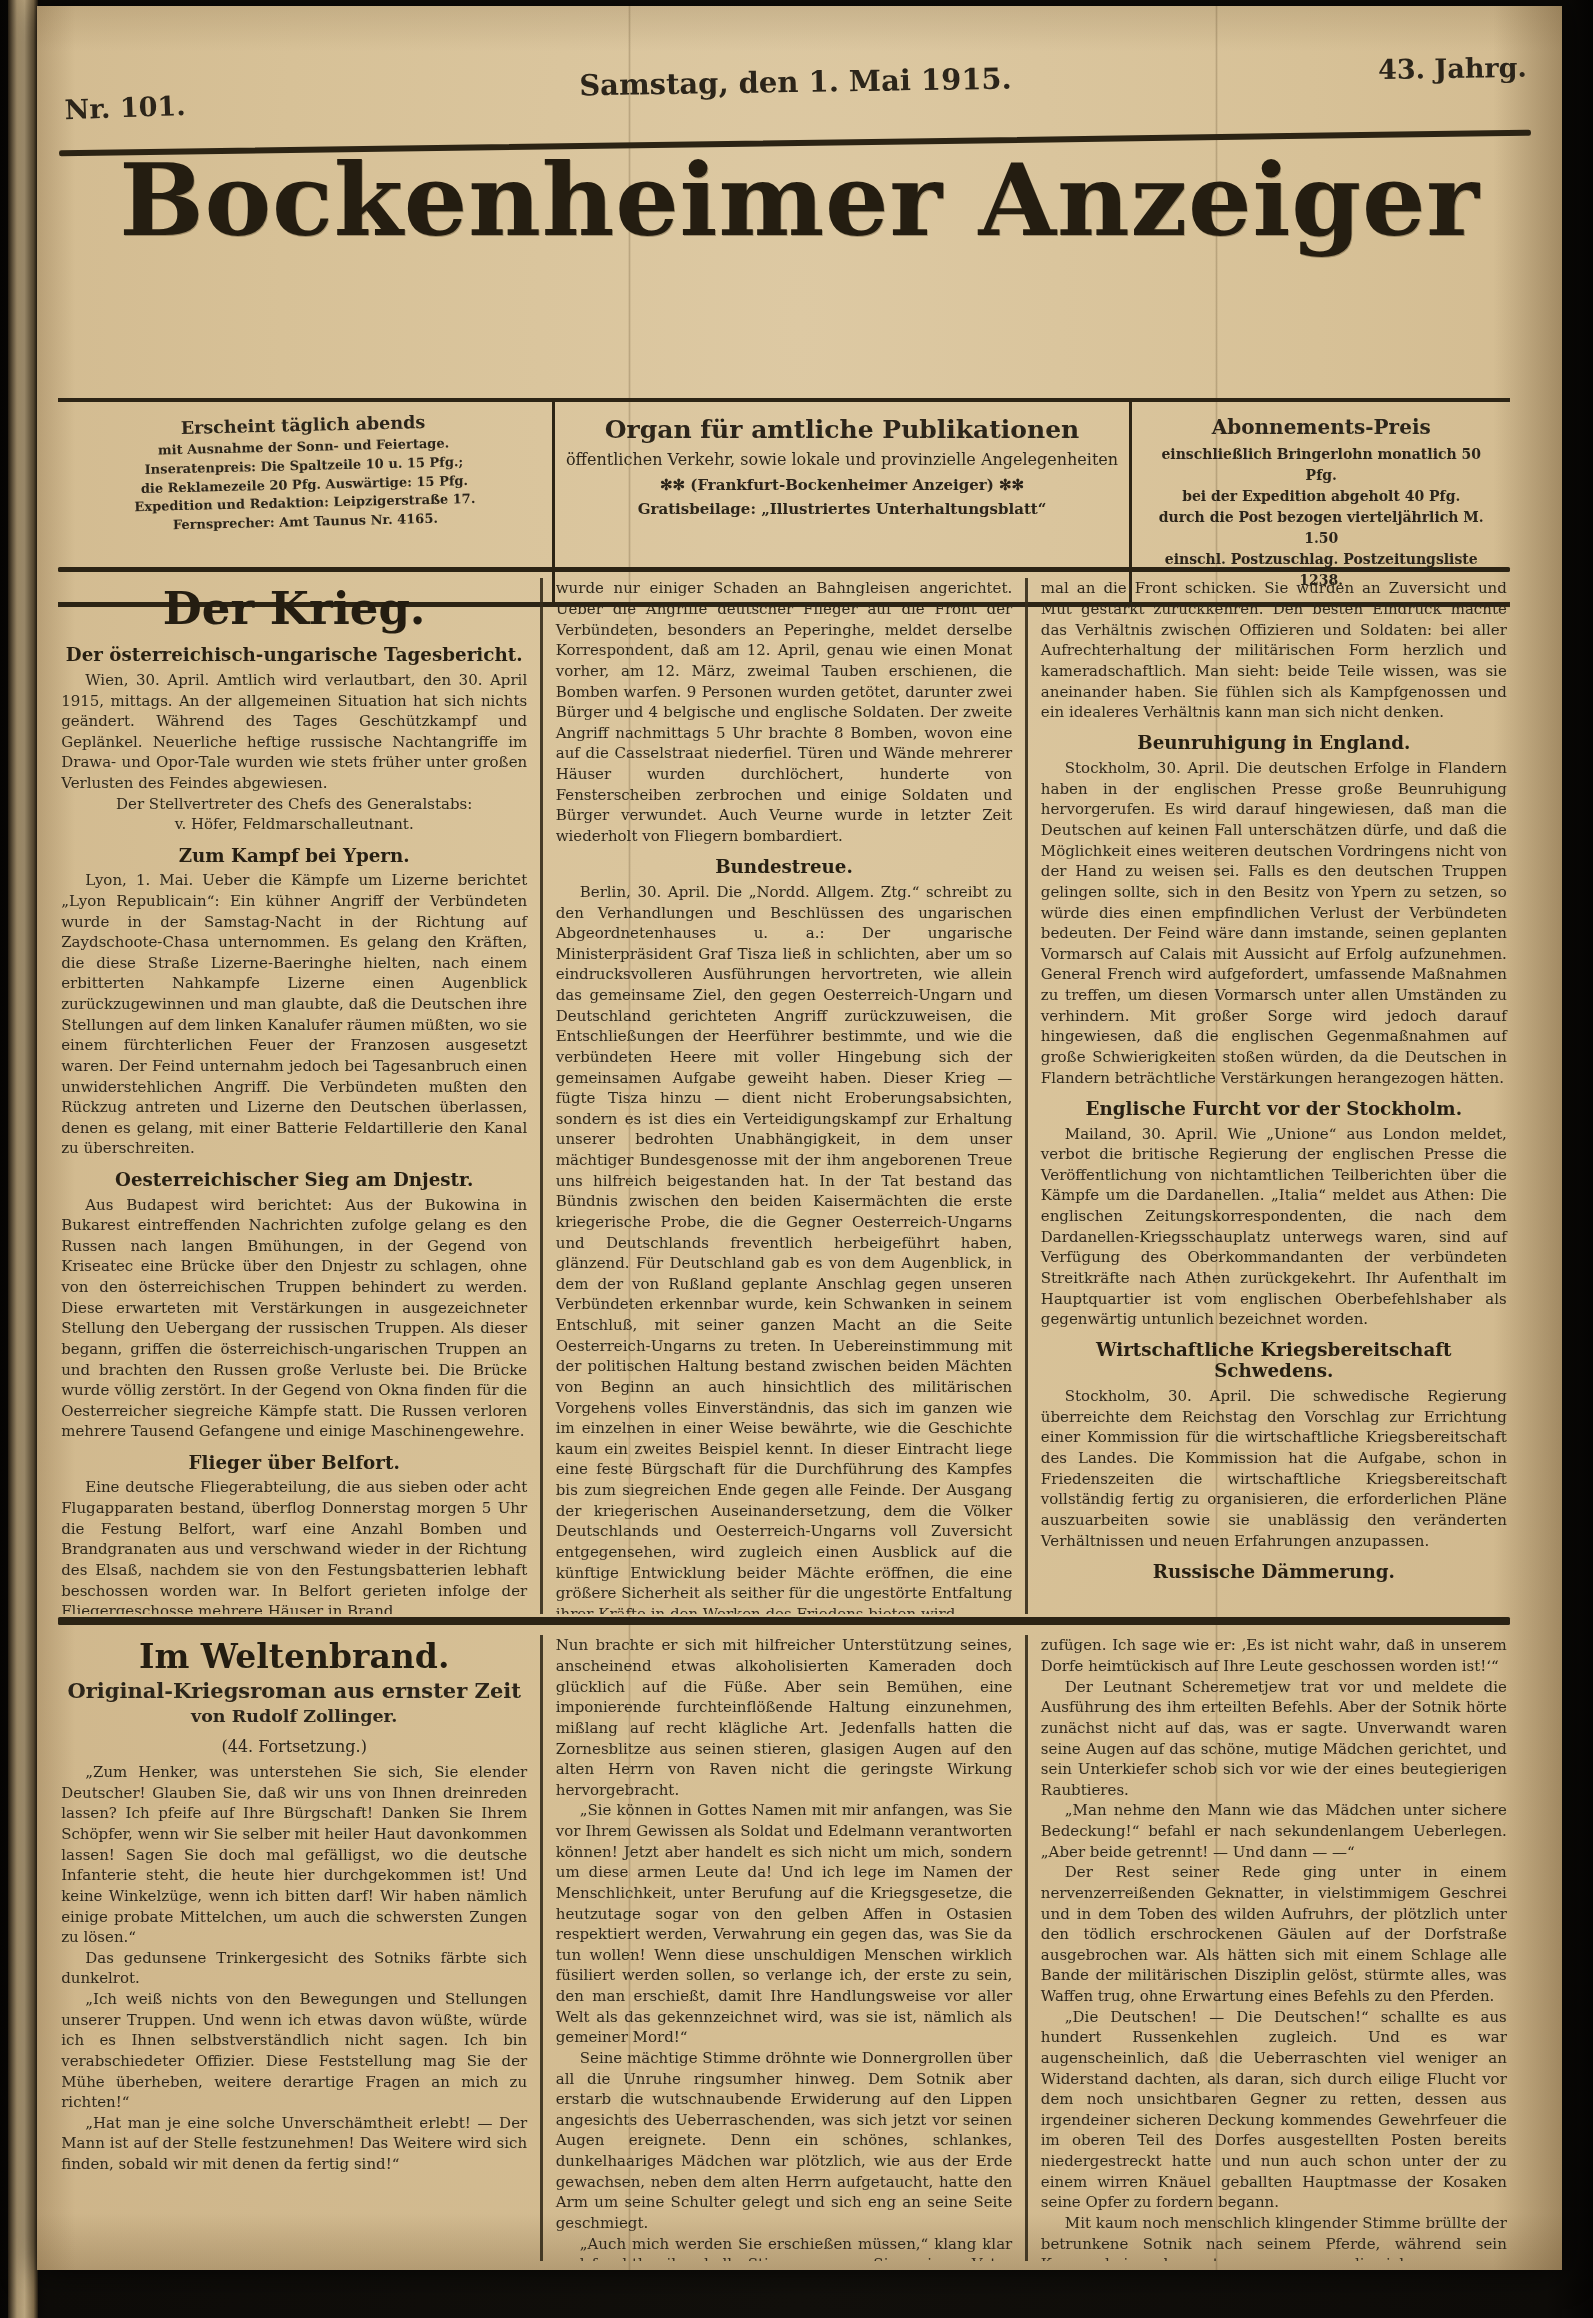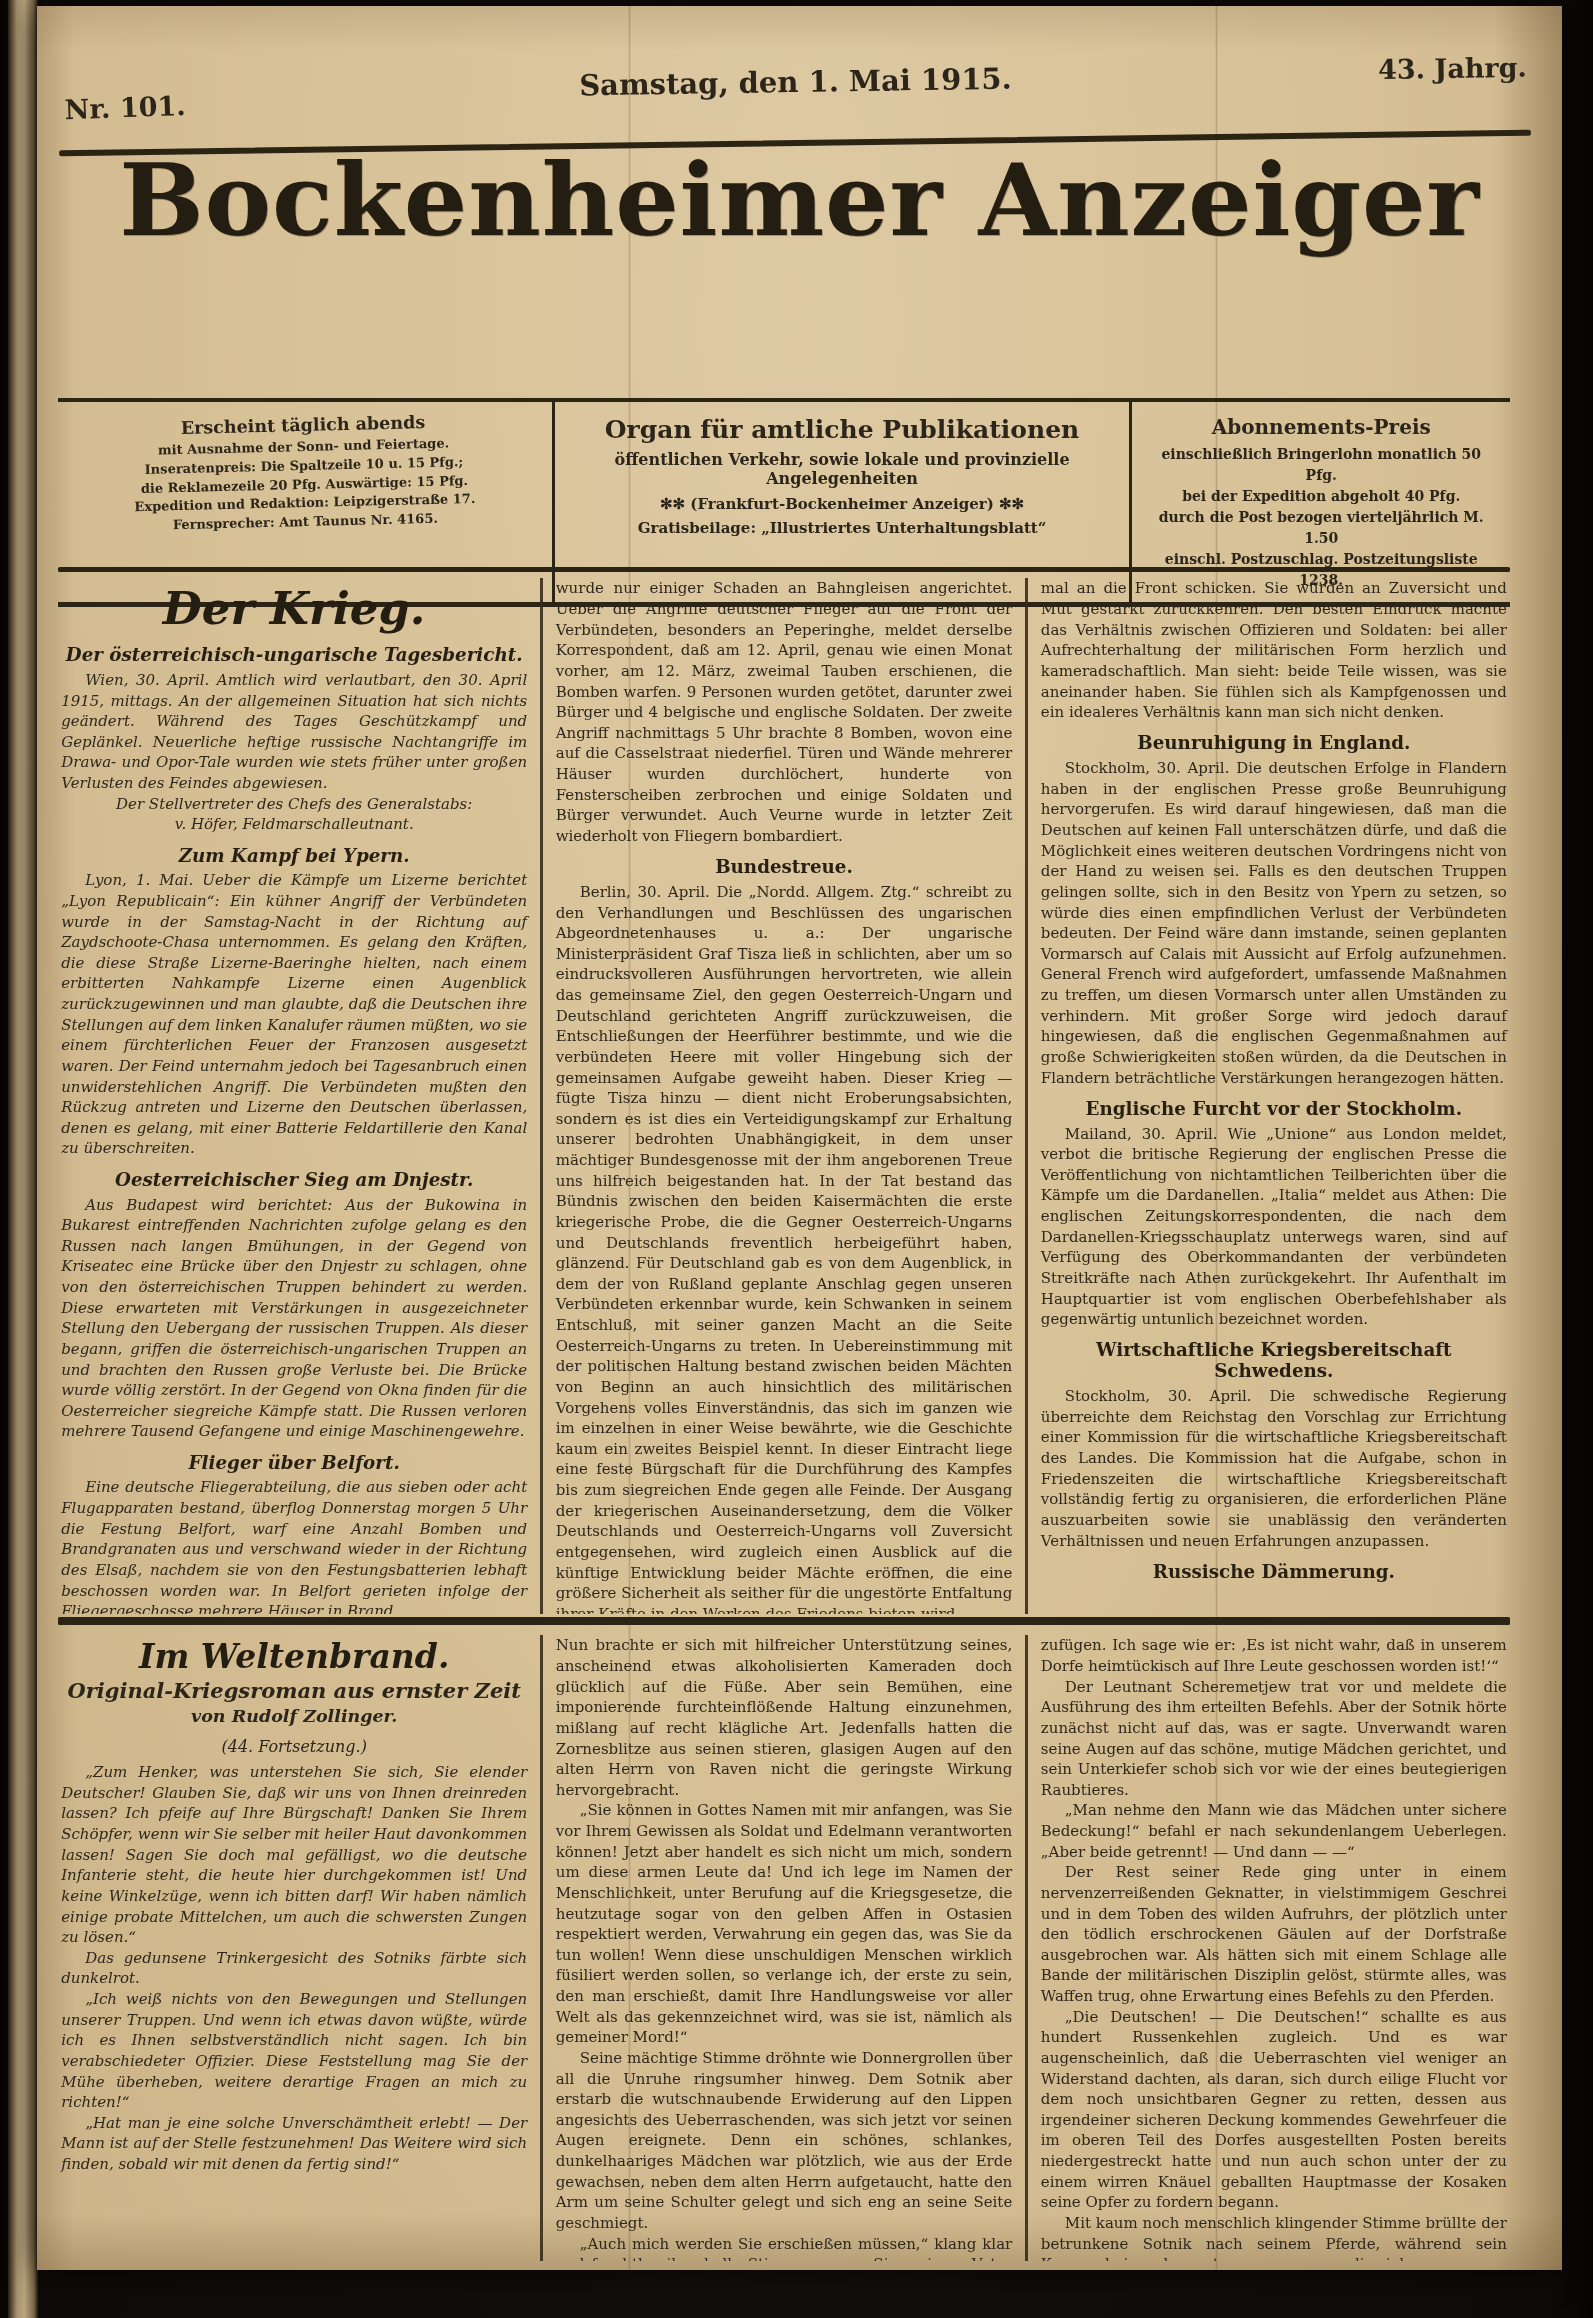--- a/index.html
+++ b/index.html
@@ -36,33 +36,33 @@
   .imprint{position:absolute;top:392px;left:21px;width:1452px;
     border-top:4.8px solid #2c2415;border-bottom:5.6px solid #2c2415;
     display:flex;align-items:stretch;}
   .imp-cell{padding:12.7px 11px 11px;box-sizing:border-box;text-align:center;}
   .imp-left{width:34%;transform:rotate(-1.4deg);}
   .imp-center{width:40%;border-left:3.2px solid #2c2415;border-right:3.2px solid #2c2415;}
   .imp-right{width:26%;}
   .imp-left .l0{font-size:17.5px;font-weight:bold;margin-bottom:3.2px;}
   .imp-left .ln{font-size:13px;font-weight:bold;line-height:1.45;}
   .imp-center .l0{font-size:25px;font-weight:bold;margin-bottom:6.4px;}
-  .imp-center .l1{font-size:16px;font-weight:bold;margin-bottom:6.4px;}
+  .imp-center .l1{font-size:16px;font-weight:normal;margin-bottom:6.4px;}
   .imp-center .l2{font-size:15px;font-weight:bold;margin-bottom:6.4px;}
   .imp-center .l3{font-size:15px;font-weight:bold;}
   .imp-right .l0{font-size:20px;font-weight:bold;margin-bottom:4.8px;}
   .imp-right .ln{font-size:14px;font-weight:bold;line-height:1.5;}
   .section-rule{position:absolute;left:21px;width:1452px;height:4.8px;background:#2b2314;border-radius:1.6px;}
   .rule-a{top:561px;}
   .rule-mid{top:1611px;height:7.2px;}
   .cols{position:absolute;left:21px;width:1452px;display:flex;overflow:hidden;}
   .cols-top{top:572px;height:1036px;}
   .cols-bottom{top:1629px;height:626px;}
   .col{width:33.33%;box-sizing:border-box;padding:0 12.7px;overflow:hidden;}
-  .col:first-child{padding-left:3.2px;font-style:italic;}
+  .col:first-child{padding-left:3.2px;}
   .col:last-child{padding-right:3.2px;}
   .vdiv{width:3.2px;background:#352c1b;opacity:.9;}
   p.body-p{margin:0;font-size:15px;line-height:1.375;text-align:justify;text-indent:24px;
     color:#2e271b;}
   p.no-indent{text-indent:0;}
   .sig{margin:0;font-size:15px;line-height:1.375;text-align:center;text-indent:0;color:#2e271b;}
   .main-title{margin:3.2px 0 8px;text-align:center;font-size:45px;font-weight:bold;color:#241d11;}
   .headline{margin:9.6px 0 4.8px;text-align:center;font-size:18.3px;font-weight:bold;color:#271f12;}
   .feu-title{margin:1.6px 0 1.6px;text-align:center;font-size:33px;font-weight:bold;color:#241d11;}
   .feu-sub{margin:0 0 3.2px;text-align:center;font-size:21px;font-weight:bold;}

